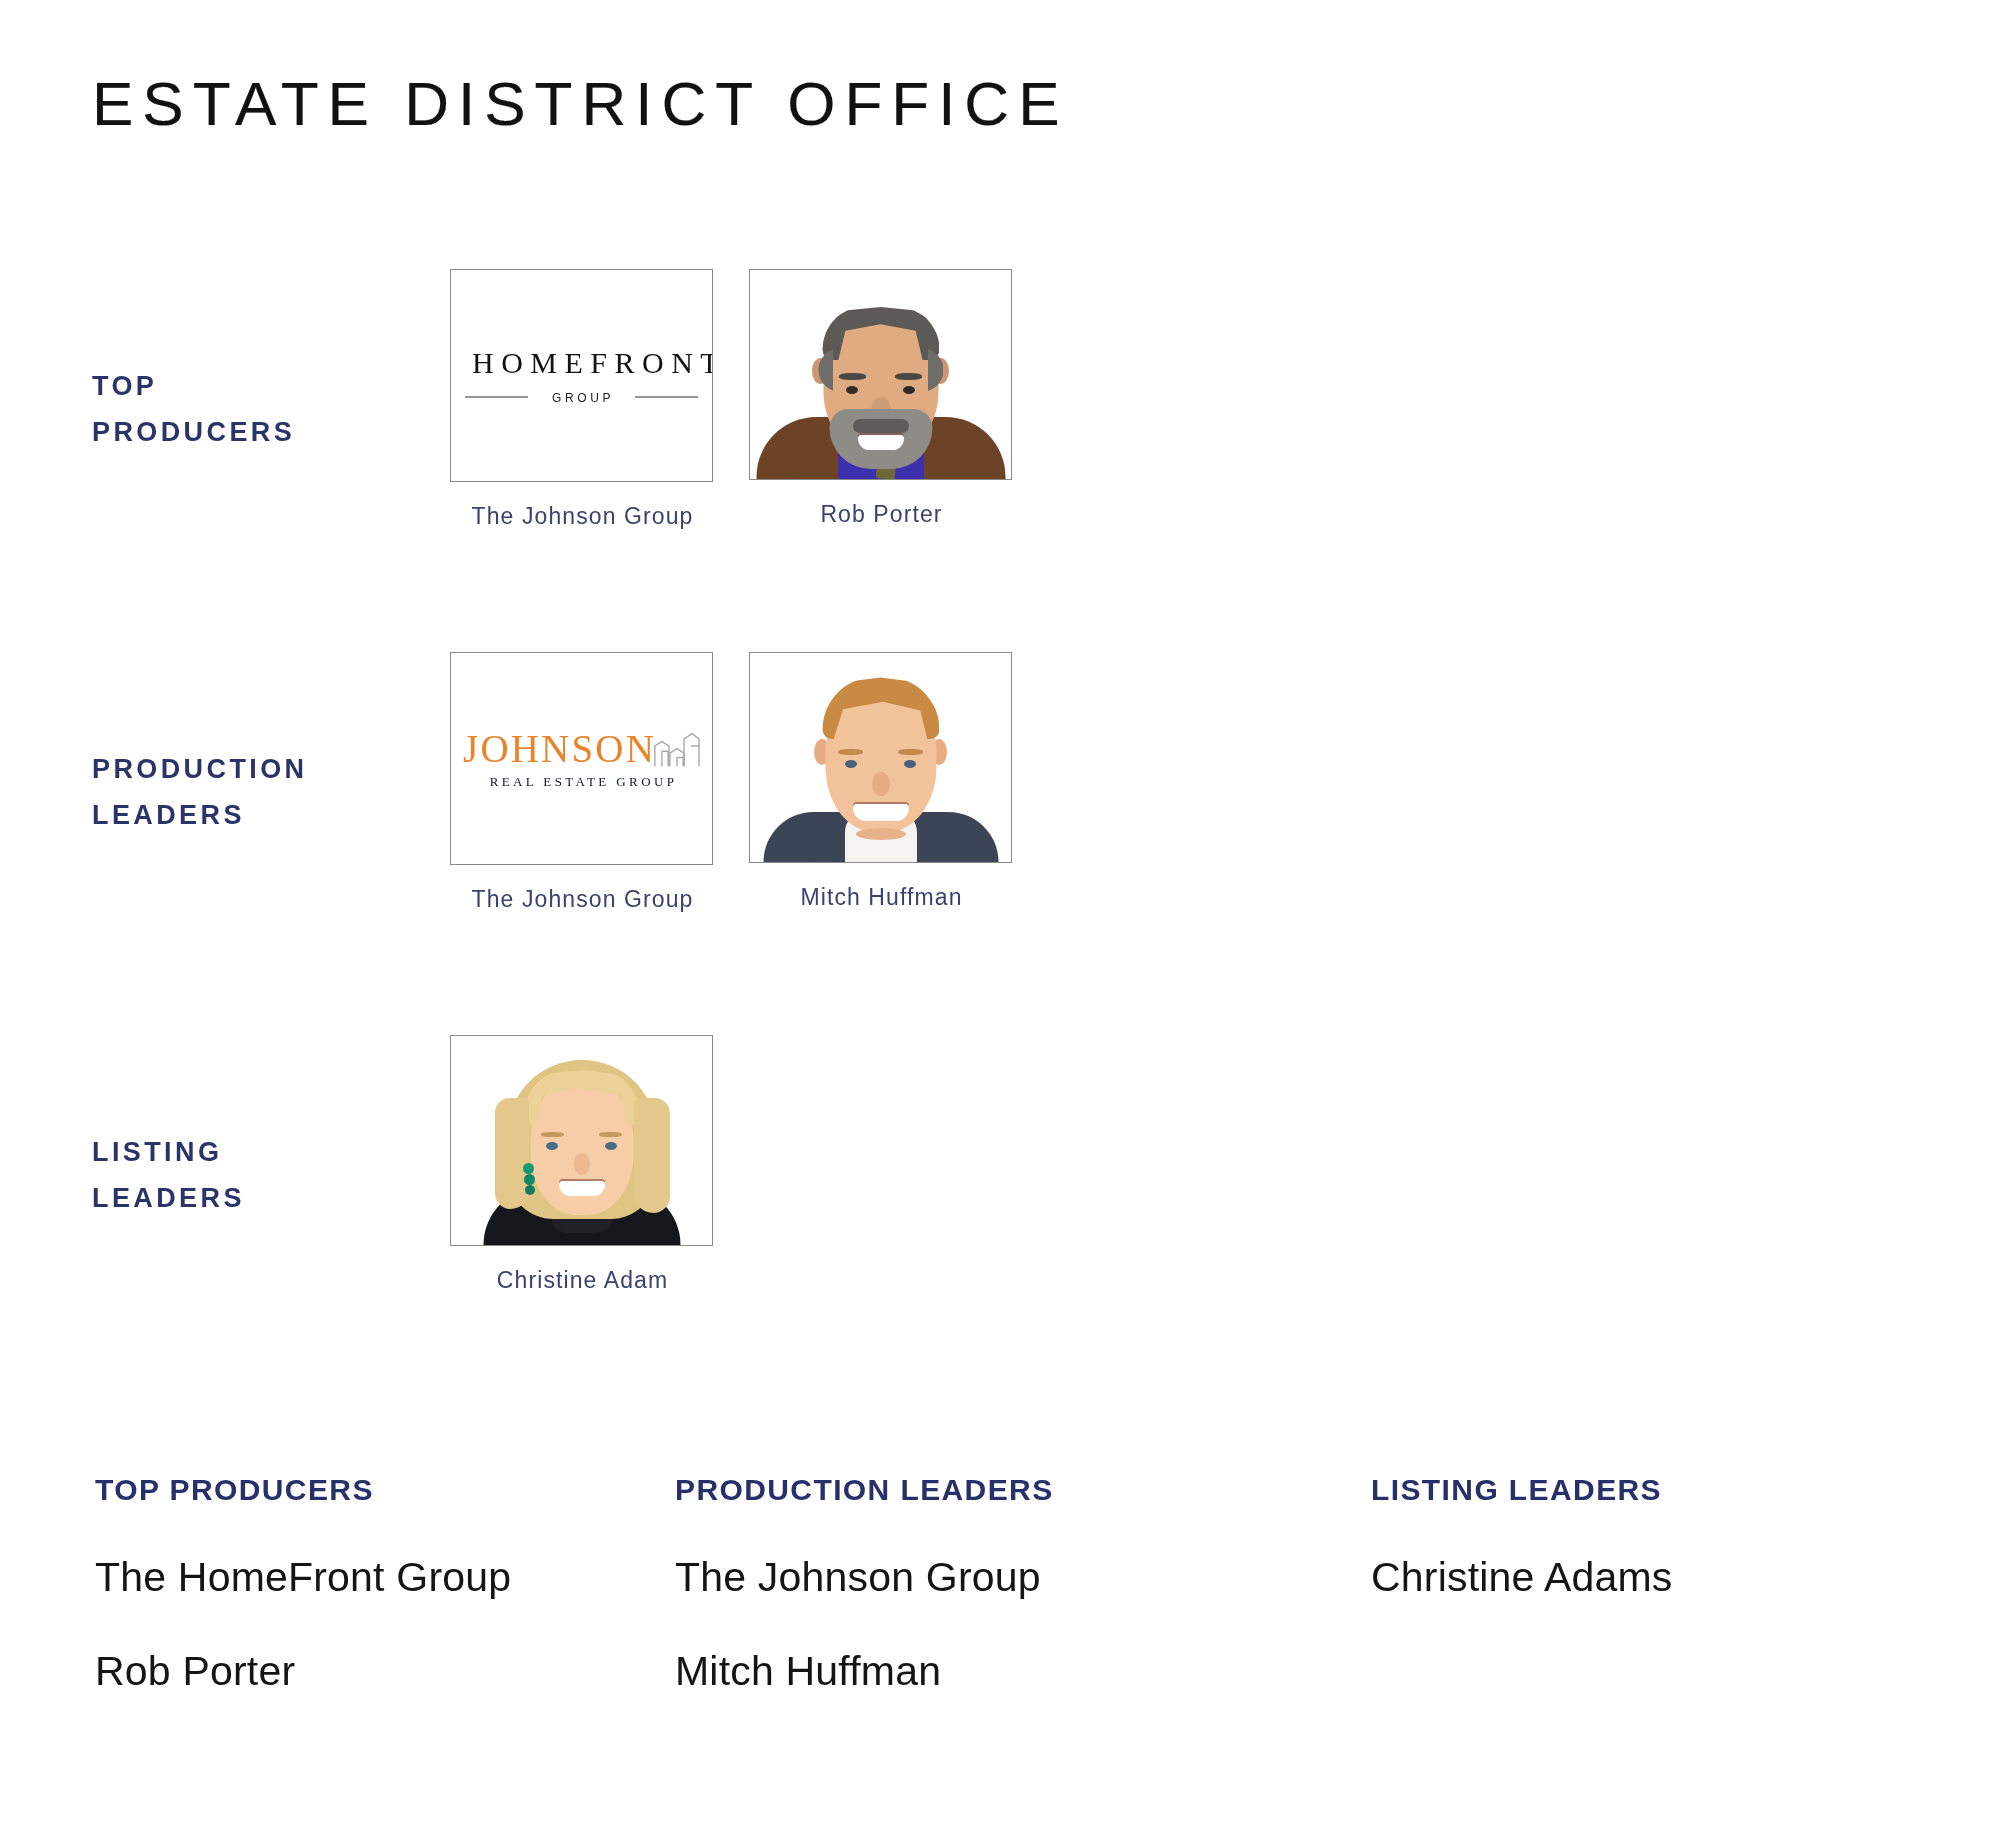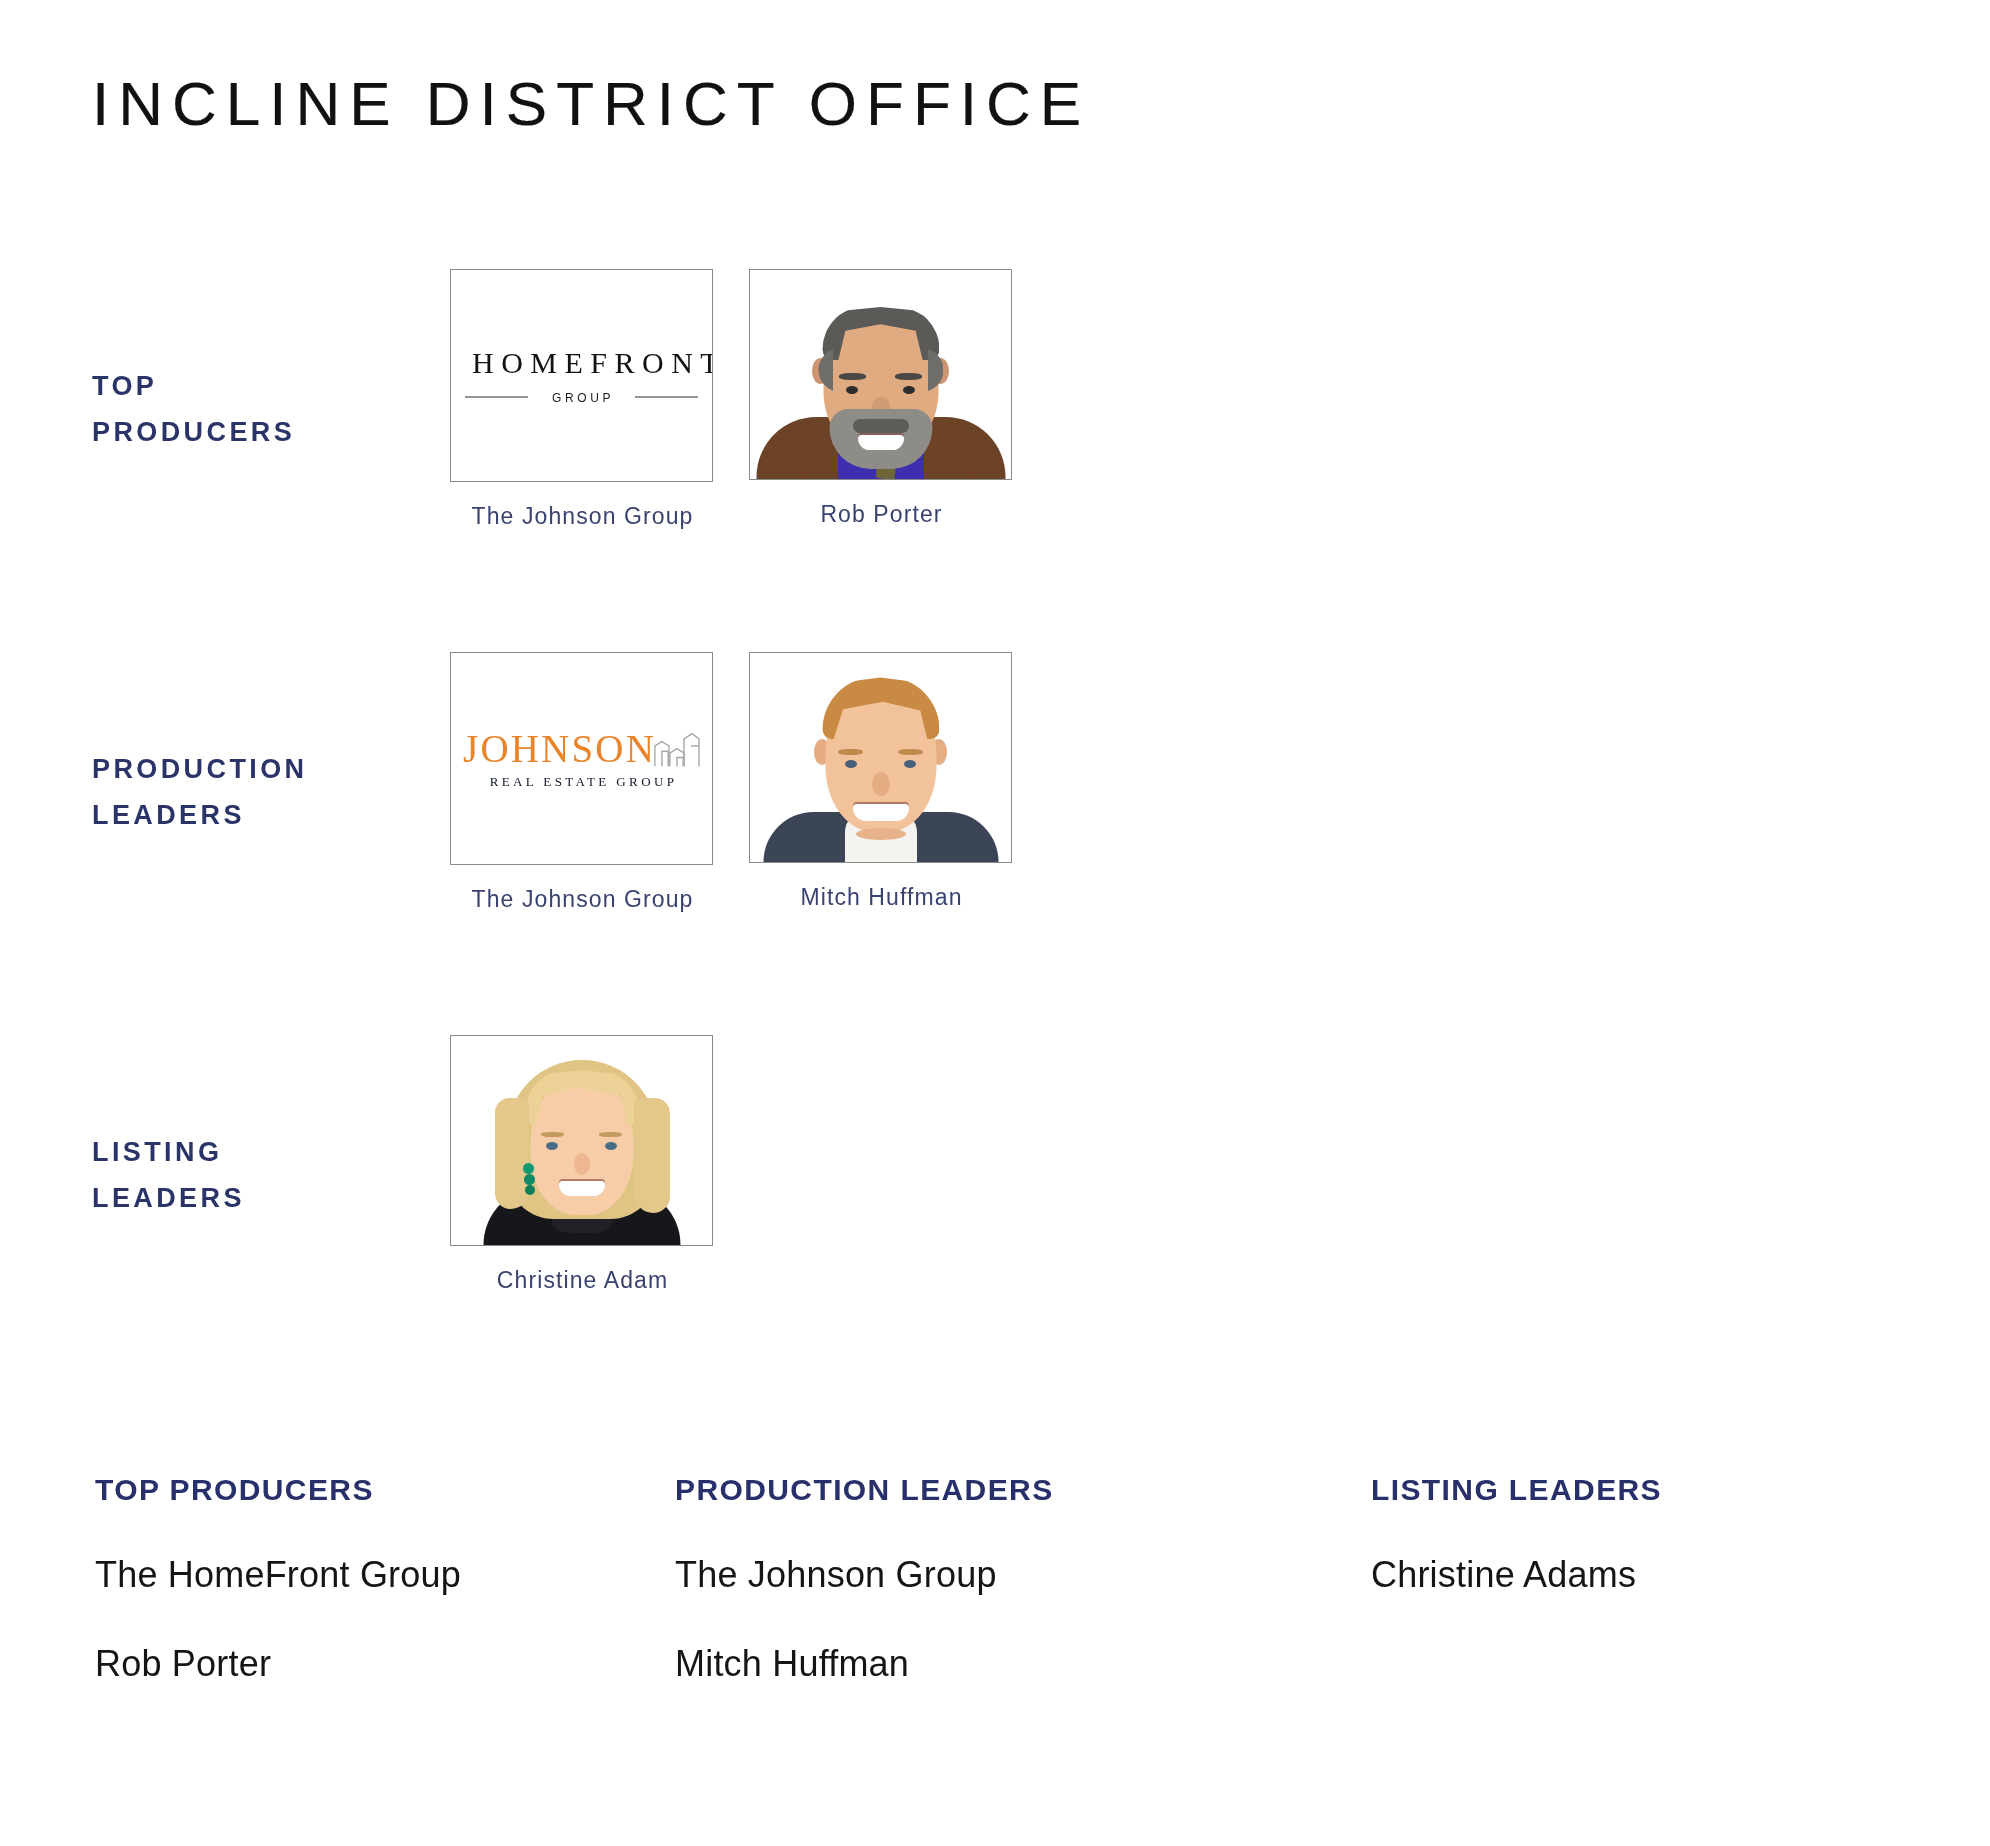--- a/index.html
+++ b/index.html
@@ -179,32 +179,32 @@
   .sum-col.col-2 { left: 1371px; }
   .sum-head {
     font-size: 30px;
     font-weight: bold;
     letter-spacing: 1.4px;
     color: #27306a;
     white-space: nowrap;
   }
   .sum-item {
     margin-top: 47px;
-    font-size: 36px;
+    font-size: 41px;
     font-weight: 300;
     letter-spacing: 0.2px;
     color: #151515;
     white-space: nowrap;
   }
   .sum-item:first-of-type { margin-top: 44px; }
 </style>
 </head>
 <body>
 
-<div id="page-title">INCLINE DISTRICT OFFICE</div>
+<div id="page-title">ESTATE DISTRICT OFFICE</div>
 
 <section class="award-row" id="row-top-producers">
 
   <div class="row-label">
     <div>TOP</div>
     <div>PRODUCERS</div>
   </div>
 
   <div class="cards">
 

